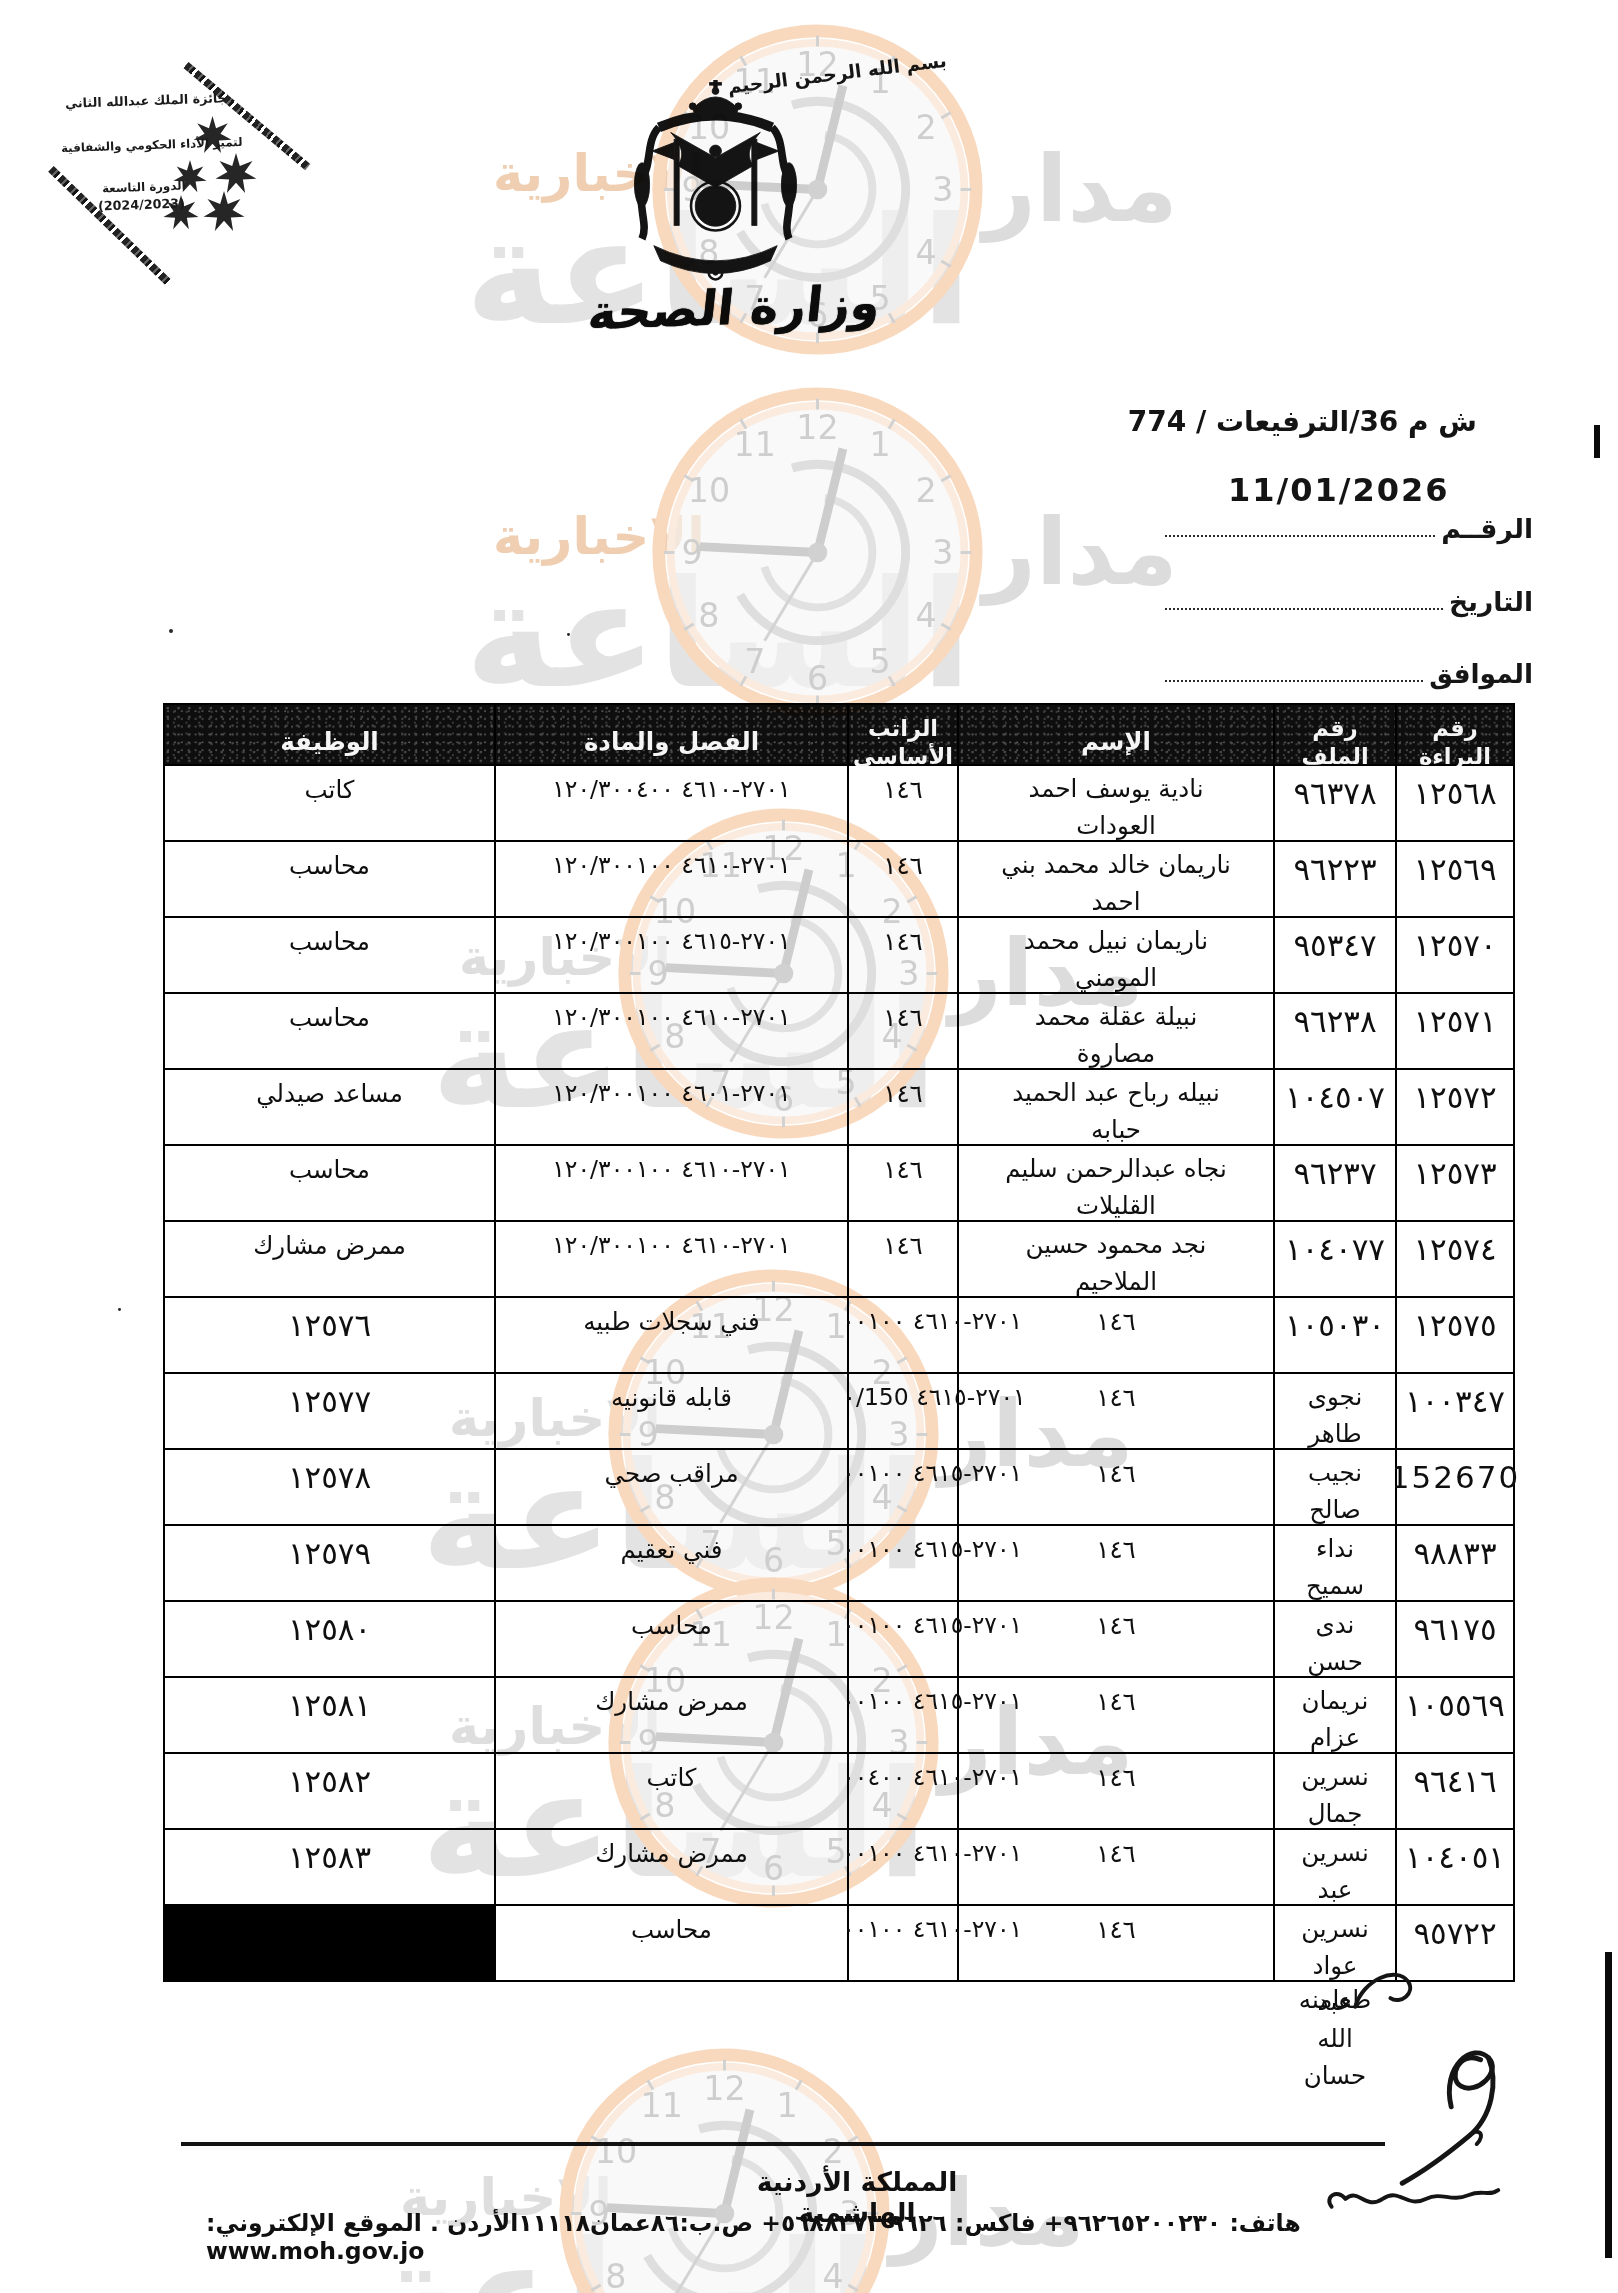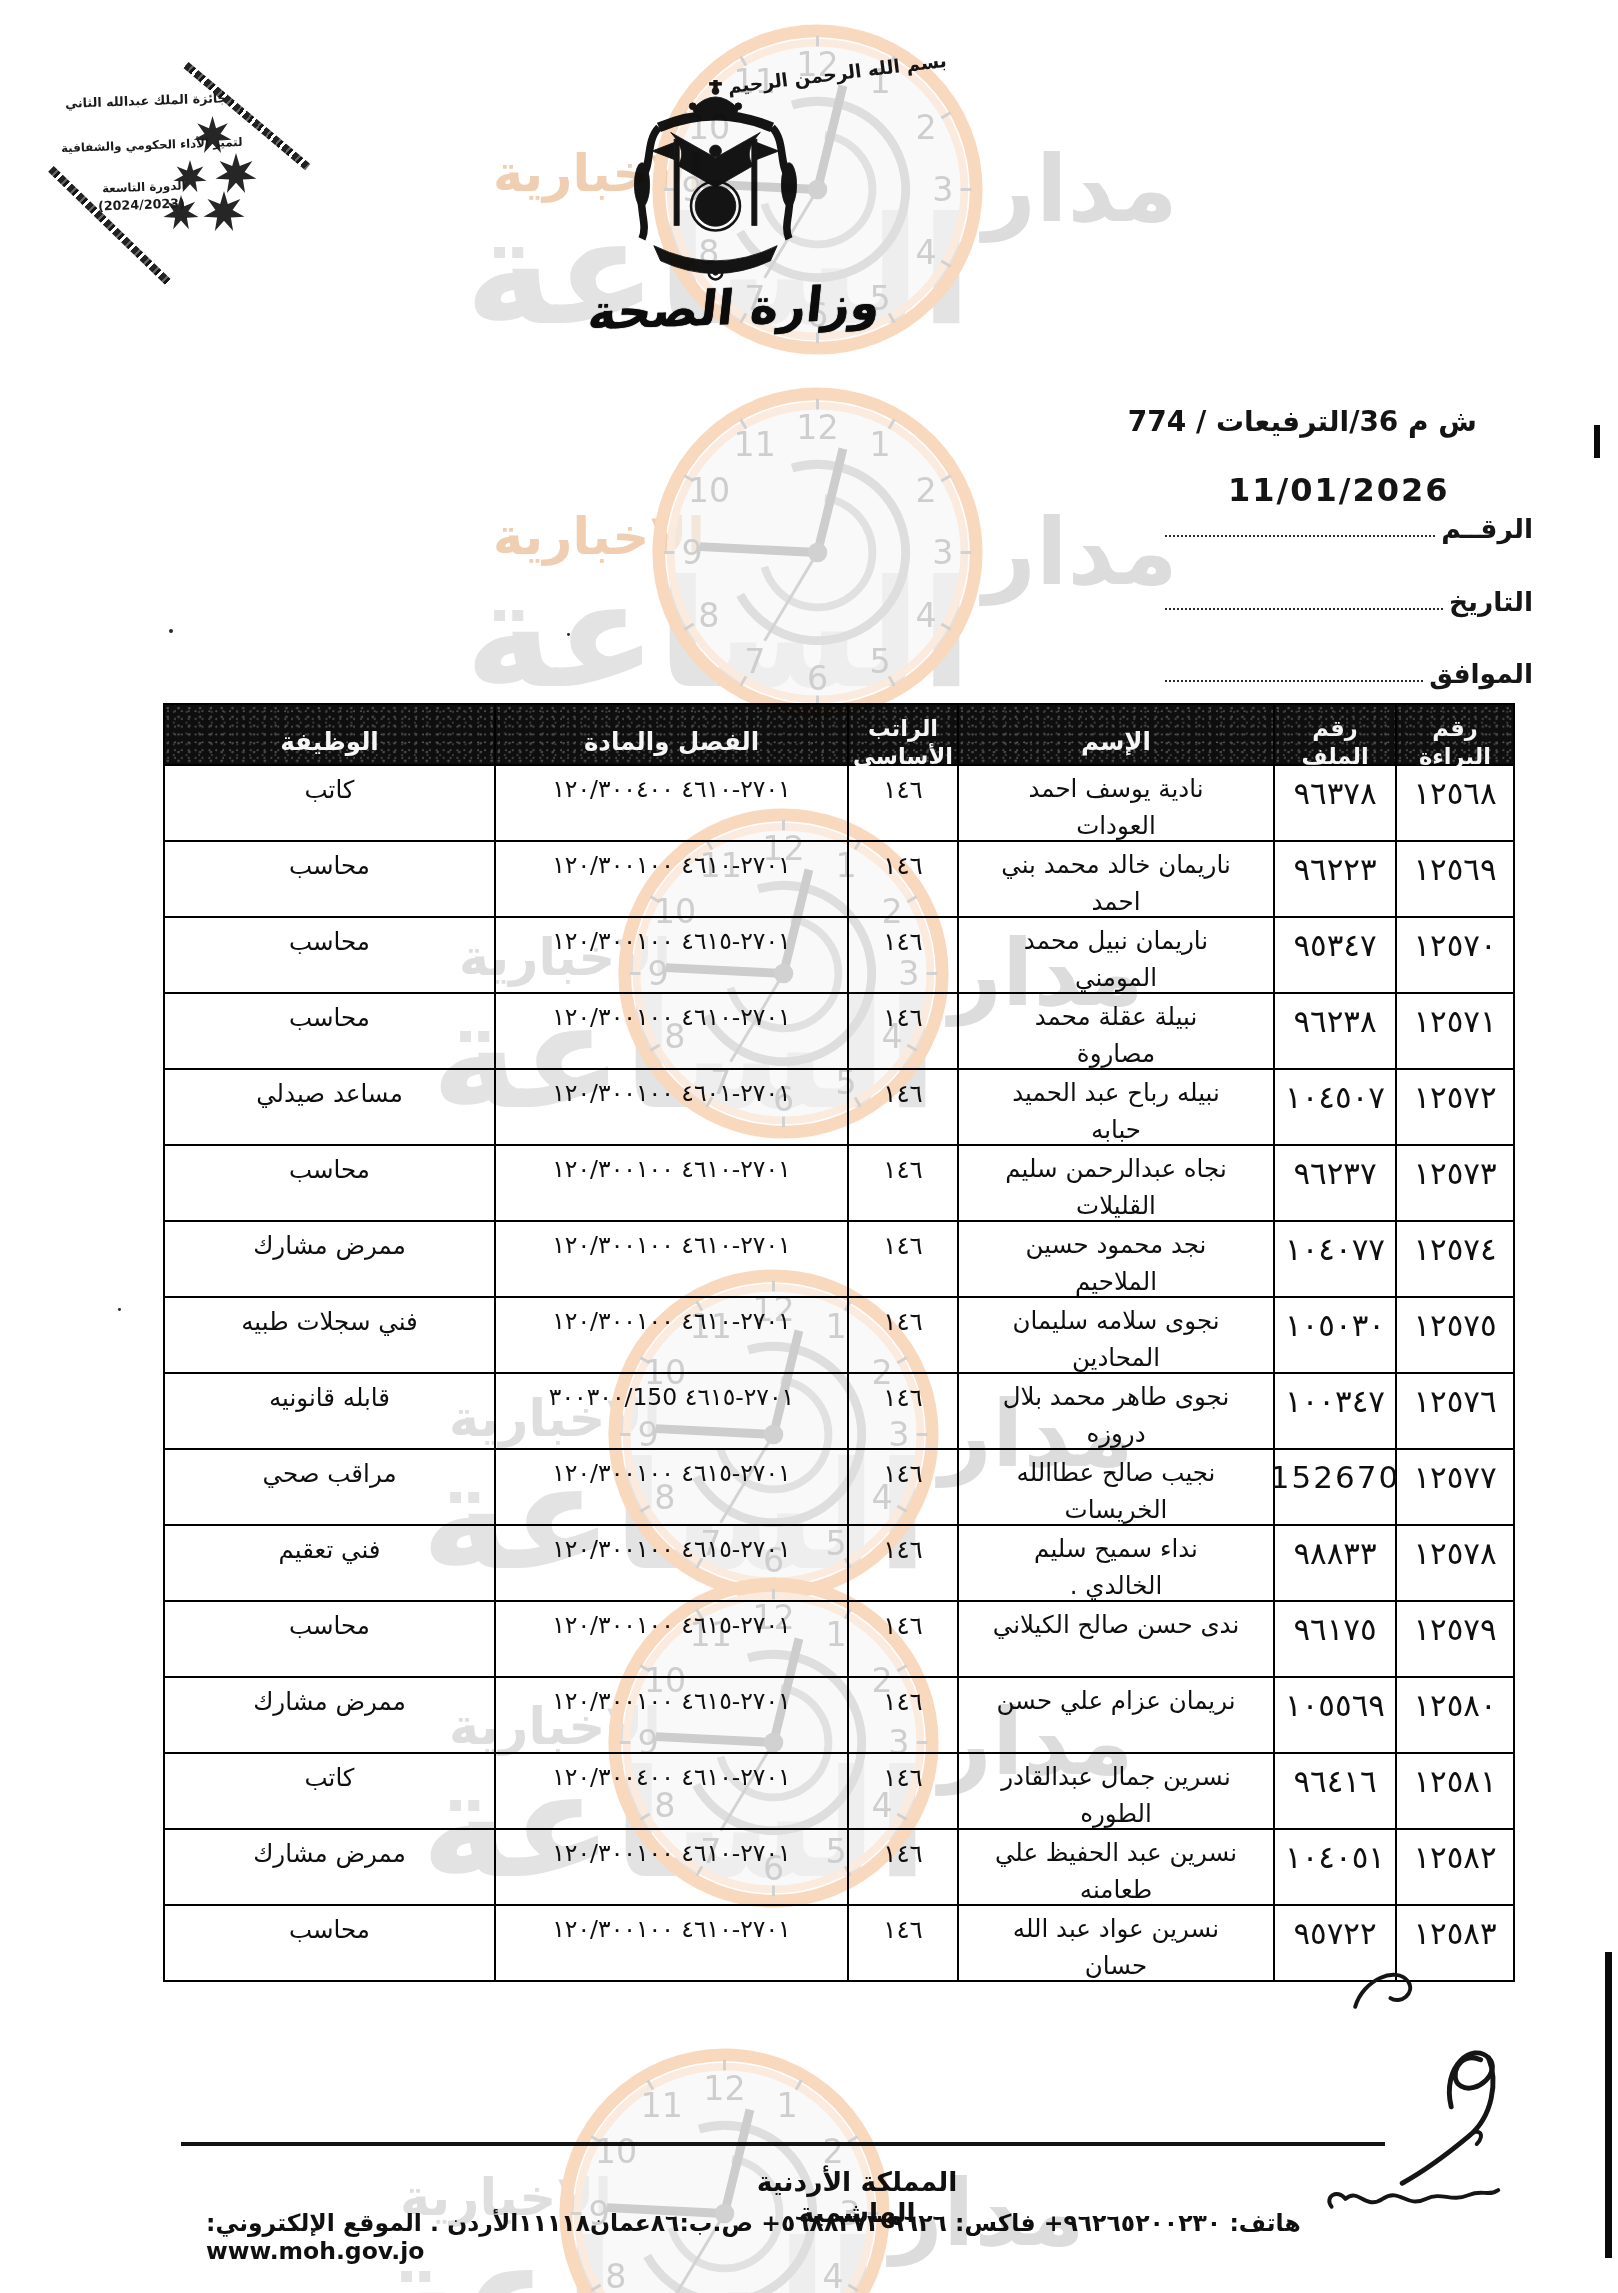--- a/index.html
+++ b/index.html
@@ -177,21 +177,20 @@
       <div class="cell td td-chapter">٢٧٠١-٤٦١٠ ١٢٠/٣٠٠١٠٠</div>
       <div class="cell td td-job">محاسب</div>
       <div class="cell td td-serial">١٢٥٧٤</div>
       <div class="cell td td-file">١٠٤٠٧٧</div>
       <div class="cell td td-name">نجد محمود حسين الملاحيم</div>
       <div class="cell td td-salary">١٤٦</div>
       <div class="cell td td-chapter">٢٧٠١-٤٦١٠ ١٢٠/٣٠٠١٠٠</div>
       <div class="cell td td-job">ممرض مشارك</div>
       <div class="cell td td-serial">١٢٥٧٥</div>
       <div class="cell td td-file">١٠٥٠٣٠</div>
-      <div class="cell td td-name">نجوى سلامه سليمان المحادين</div>
       <div class="cell td td-salary">١٤٦</div>
       <div class="cell td td-chapter">٢٧٠١-٤٦١٠ ١٢٠/٣٠٠١٠٠</div>
       <div class="cell td td-job">فني سجلات طبيه</div>
       <div class="cell td td-serial">١٢٥٧٦</div>
       <div class="cell td td-file">١٠٠٣٤٧</div>
       <div class="cell td td-name">نجوى طاهر محمد بلال دروزه</div>
       <div class="cell td td-salary">١٤٦</div>
       <div class="cell td td-chapter">٢٧٠١-٤٦١٥ 150/٣٠٠٣٠٠</div>
       <div class="cell td td-job">قابله قانونيه</div>
       <div class="cell td td-serial">١٢٥٧٧</div>

